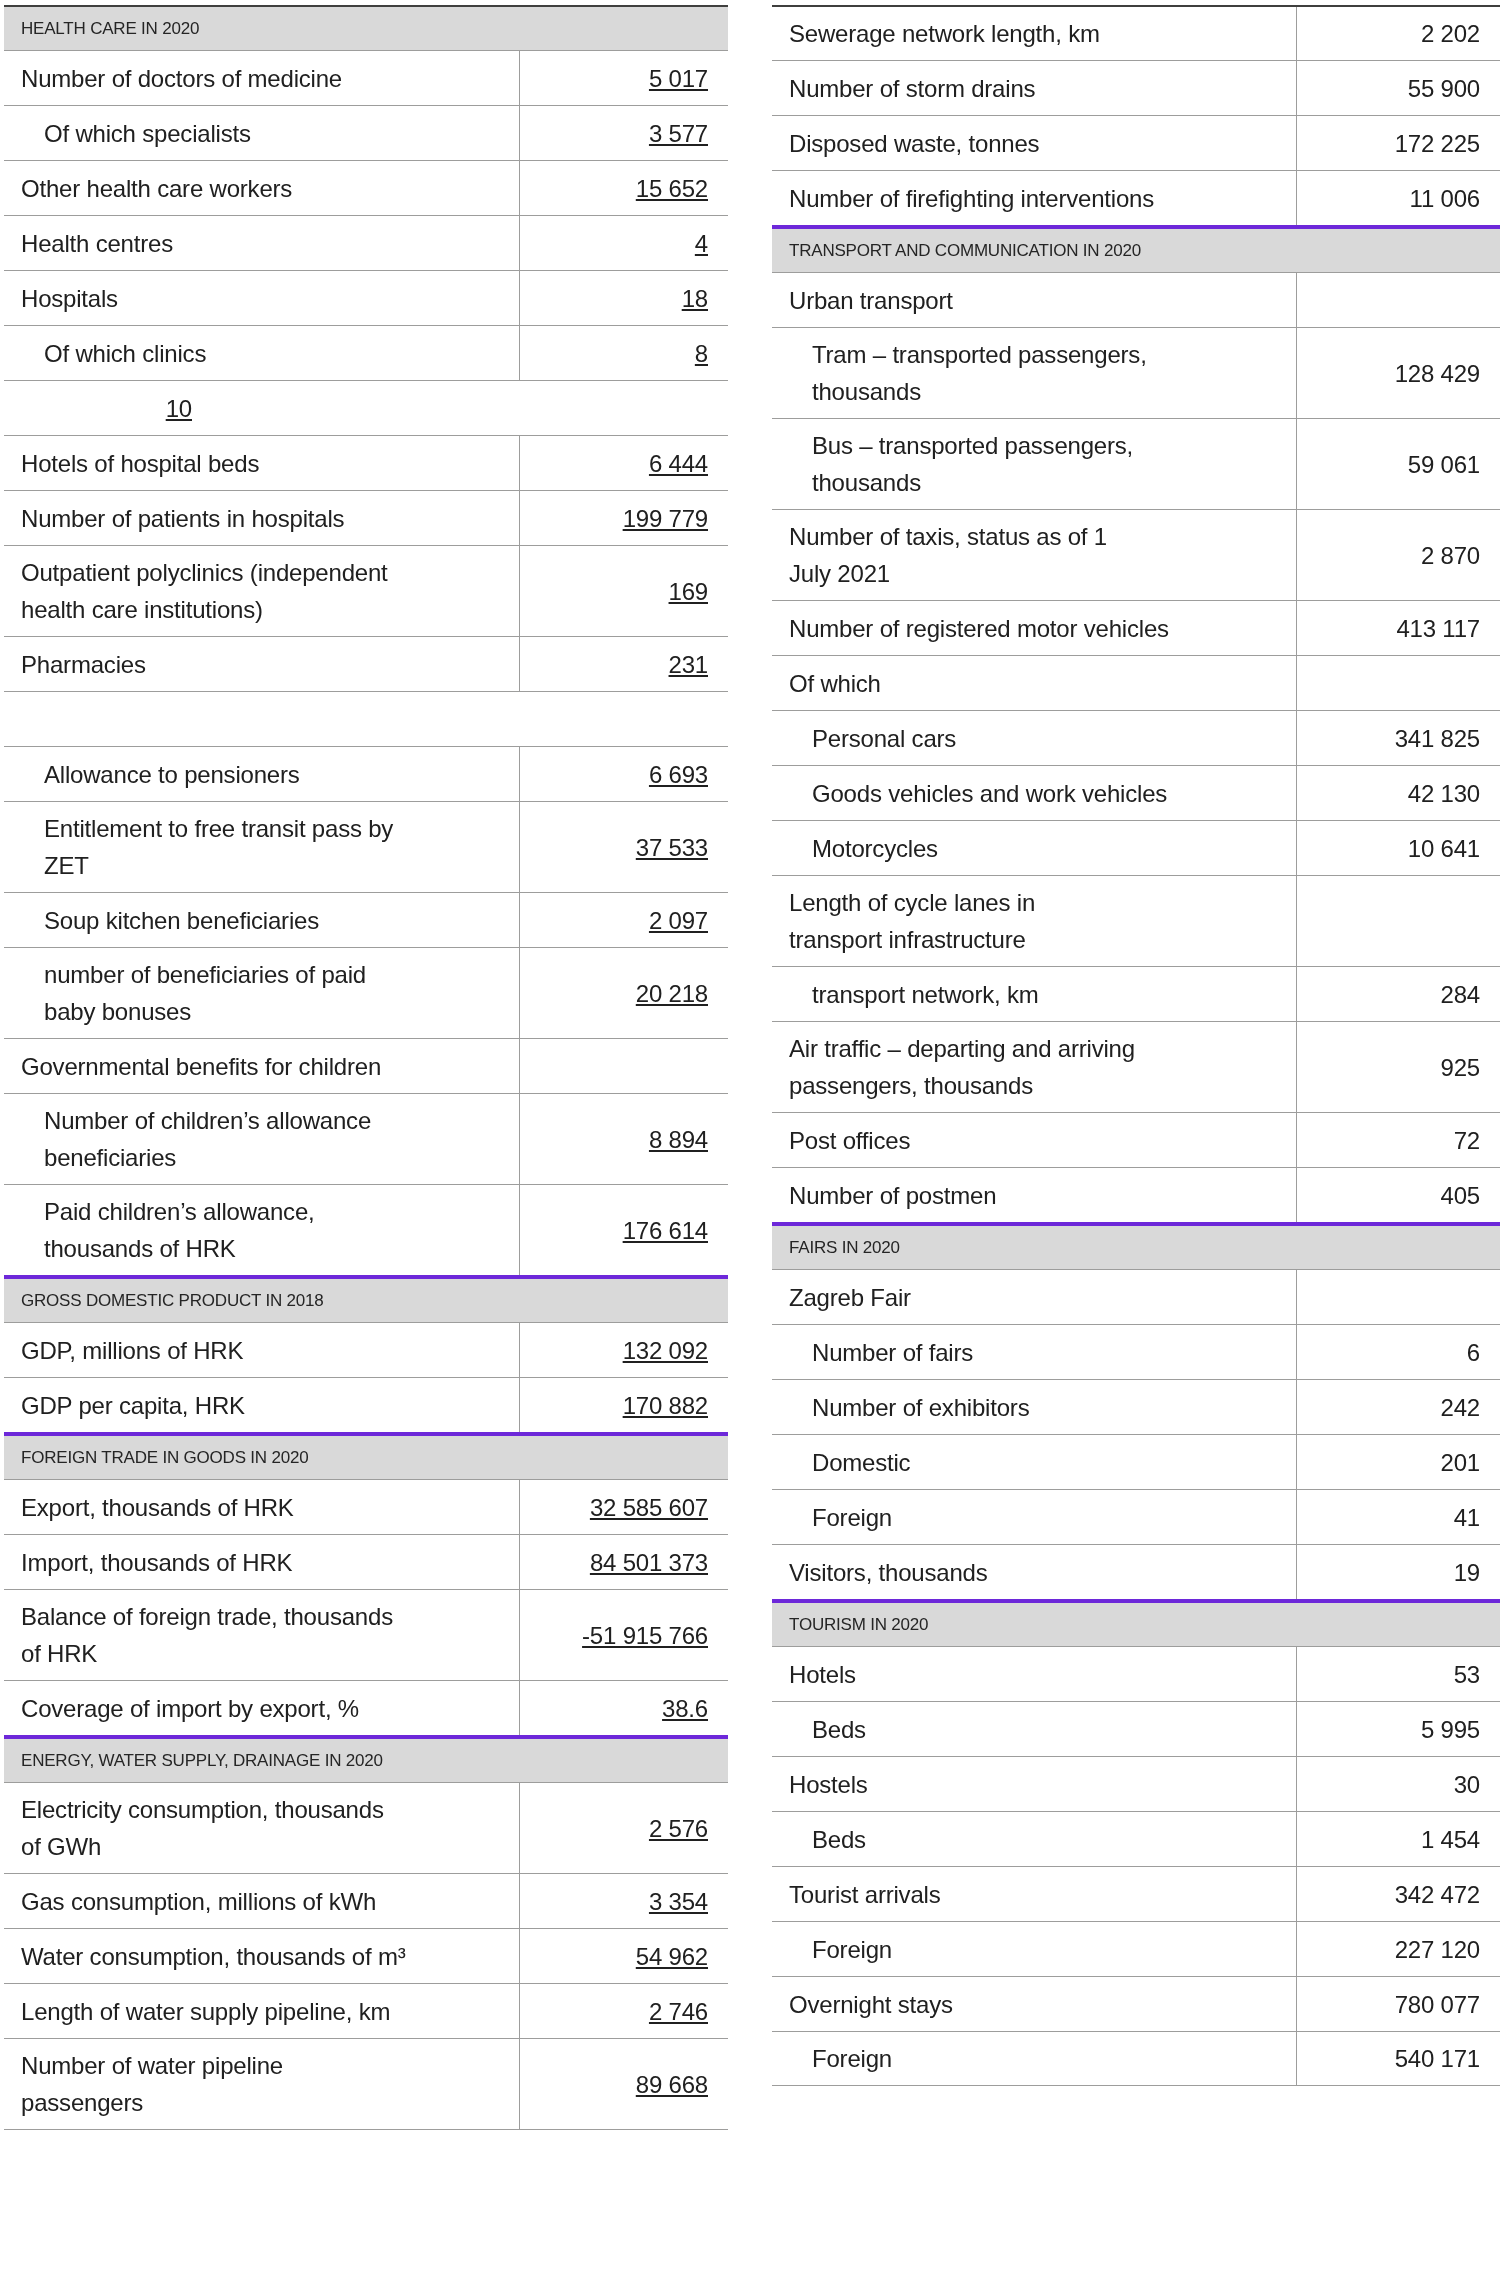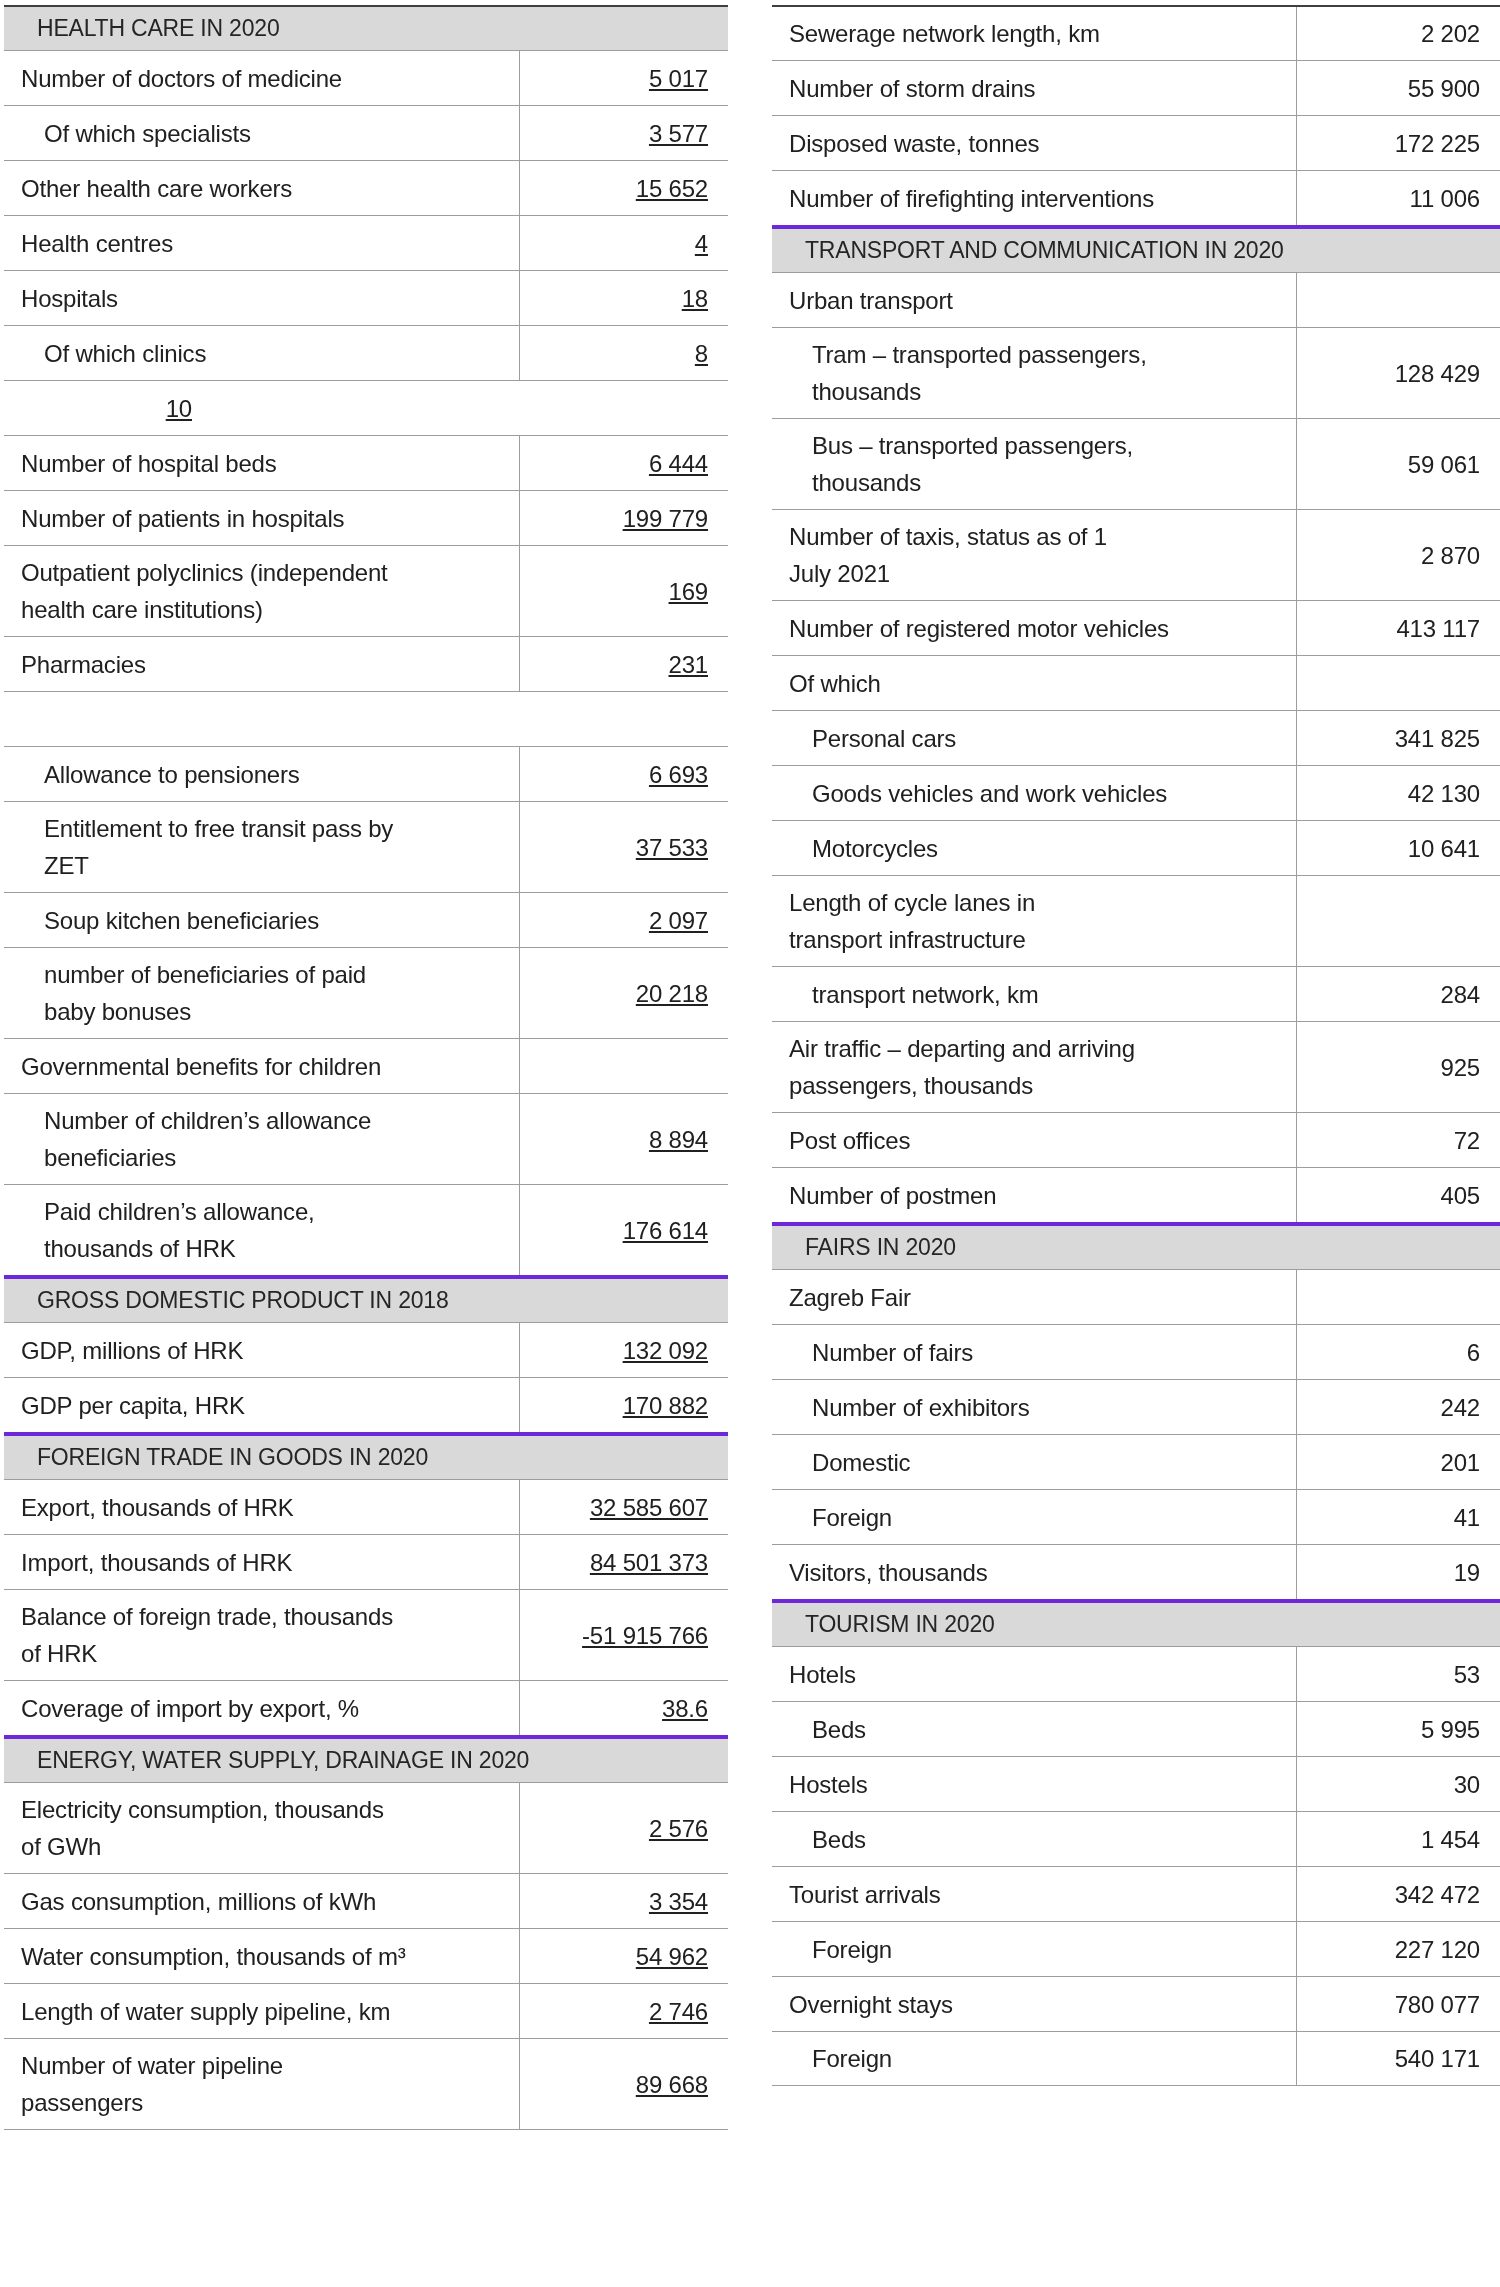--- a/index.html
+++ b/index.html
@@ -16,21 +16,21 @@
     display:flex;align-items:stretch;box-sizing:border-box;
     min-height:55px;border-top:1px solid #9d9d9c;
   }
   .stable .trow:last-child{border-bottom:1px solid #9d9d9c;}
   .trow.header{
     background:#d9d9d9;min-height:45px;border-top:4px solid #6d28d9;
   }
   .stable > .trow:first-child{border-top:2px solid #3f3f3e;}
   .hlabel{
     display:flex;align-items:center;flex:1;
-    padding:3px 14px 3px 33px;font-size:23px;line-height:37px;
+    padding:3px 14px 3px 17px;font-size:17px;line-height:37px;
     letter-spacing:-0.2px;color:#252525;
   }
   .cell{box-sizing:border-box;}
   .cell.label{
     flex:1;display:flex;align-items:center;
     padding:8px 14px 8px 17px;font-size:24px;line-height:37px;
     letter-spacing:-0.2px;white-space:pre-line;
     border-right:1px solid #9d9d9c;
   }
   .cell.label.indent{padding-left:40px;}
@@ -71,21 +71,21 @@
         <div class="cell value">18</div>
       </div>
       <div class="trow">
         <div class="cell label indent">Of which clinics</div>
         <div class="cell value">8</div>
       </div>
       <div class="trow">
         <div class="cell value">10</div>
       </div>
       <div class="trow">
-        <div class="cell label">Number of hospital beds</div>
+        <div class="cell label">Hotels of hospital beds</div>
         <div class="cell value">6 444</div>
       </div>
       <div class="trow">
         <div class="cell label">Number of patients in hospitals</div>
         <div class="cell value">199 779</div>
       </div>
       <div class="trow">
         <div class="cell label">Outpatient polyclinics (independent
 health care institutions)</div>
         <div class="cell value">169</div>

